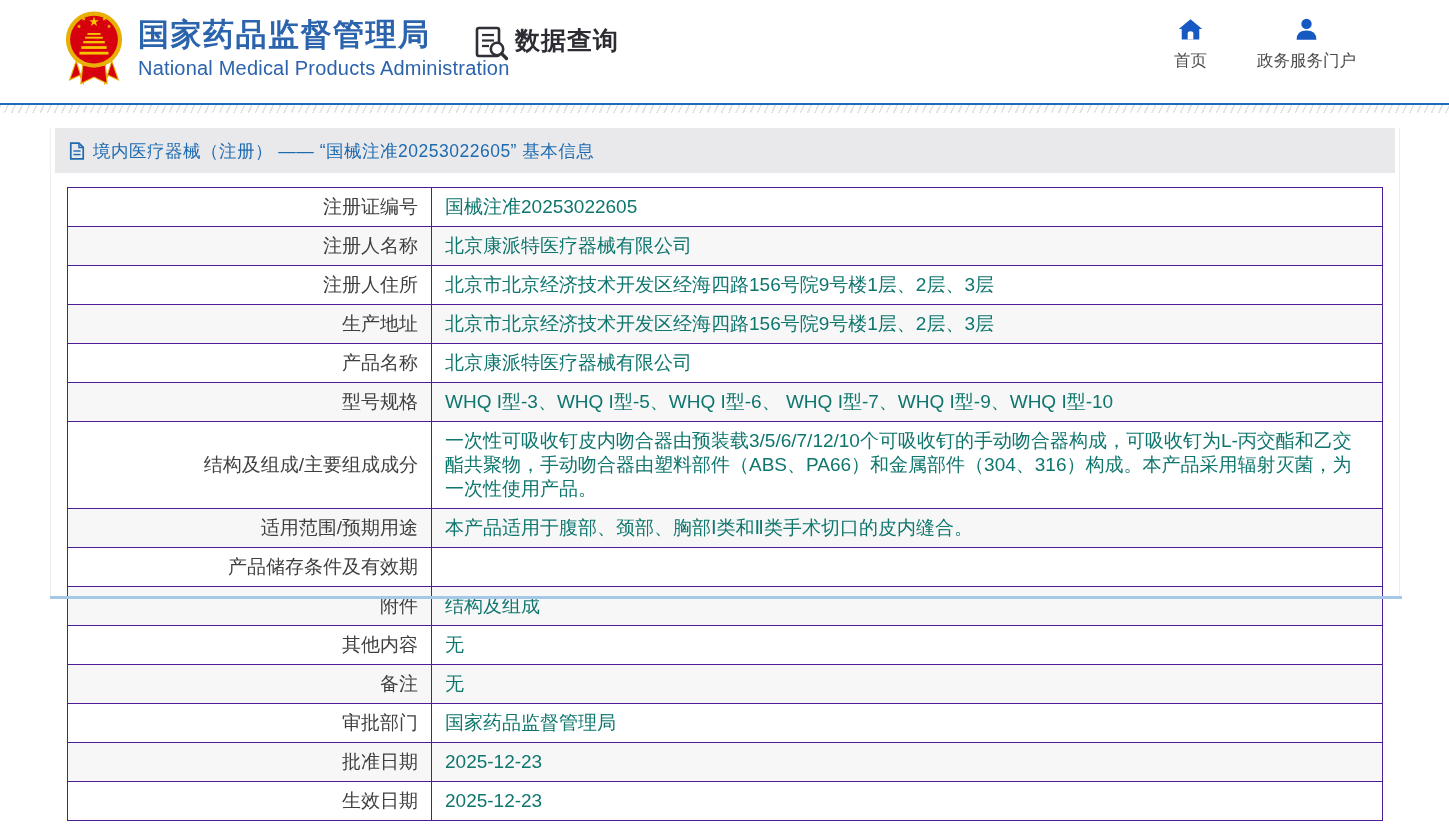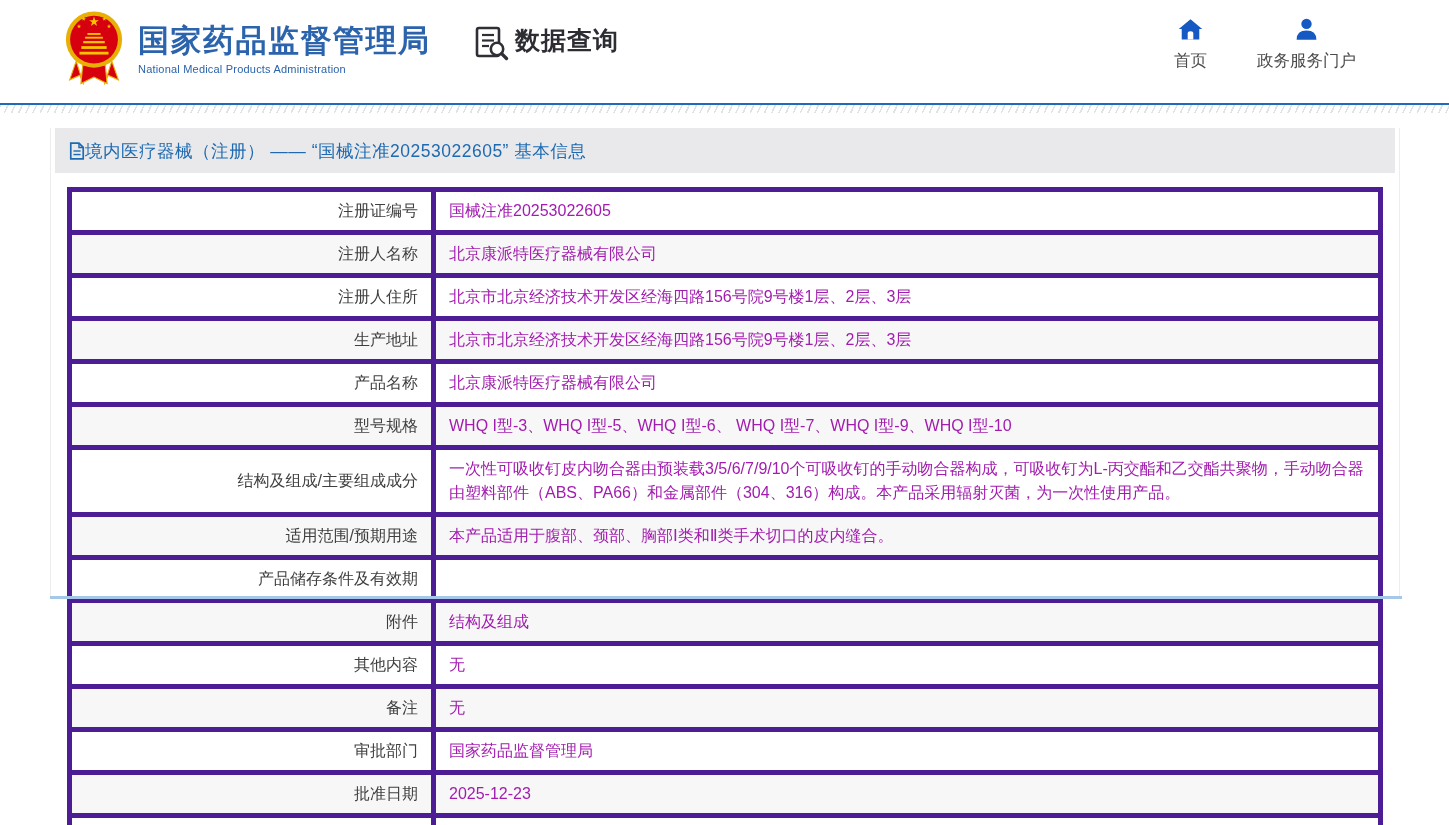--- a/index.html
+++ b/index.html
@@ -4,46 +4,46 @@
 <style>
   * { margin:0; padding:0; box-sizing:border-box; }
   html,body { width:1449px; height:825px; overflow:hidden; background:#fff;
     font-family:"Liberation Sans","DejaVu Sans",sans-serif; }
   .page { position:relative; width:1449px; height:599px; background:#fff; }
 
   
   .header { position:absolute; top:0; left:0; width:100%; height:103px; background:#fff; }
   .logo { position:absolute; left:64px; top:8px; display:flex; align-items:center; gap:14px; cursor:pointer; }
   .logo-text .cn { font-size:31px; font-weight:bold; color:#2b63ac; letter-spacing:1.5px; line-height:38px; }
-  .logo-text .en { font-size:11px; color:#2b63ac; margin-top:3px; letter-spacing:.2px; }
+  .logo-text .en { font-size:20px; color:#2b63ac; margin-top:3px; letter-spacing:.2px; }
   .data-query { position:absolute; left:472px; top:24px; display:flex; gap:5px; cursor:pointer; }
   .data-query .dq-label { font-size:25px; font-weight:600; color:#2c2c33; letter-spacing:1px; }
   .top-nav { position:absolute; top:16px; right:93px; display:flex; gap:50px; }
   .nav-item { display:flex; flex-direction:column; align-items:center; gap:7px;
     font-size:16.5px; color:#4a4a4a; cursor:pointer;font-family:Liberation Mono, monospace; }
 
   
   .sep-line { position:absolute; top:103px; left:0; width:100%; height:2px; background:#1e6bb8; }
   .sep-hatch { position:absolute; top:105px; left:0; width:100%; height:8px;
     background:repeating-linear-gradient(115deg,#dfe3e6 0,#dfe3e6 1.5px,#ffffff 1.5px,#ffffff 6.5px); }
 
   
   .container { position:absolute; top:128px; left:50px; width:1350px; bottom:0;
     border-left:1px solid #ededee; border-right:1px solid #ededee; background:#fff; }
   .title-bar { height:45px; margin:0 4px; background:#e9e9eb; display:flex; align-items:center;
-    padding-left:14px; gap:0; }
+    padding-left:14px; gap:8px; }
   .title-bar .page-title { font-size:17.5px; color:#1e6ab0; font-weight:500; letter-spacing:.5px; }
   .content { margin:0 4px; padding:14px 12px 0 12px; }
 
   
   table.info { width:100%; border-collapse:collapse; border:1px solid #c6c6c6; table-layout:fixed; }
-  table.info td { border:5px solid #4c1d95; font-size:16px; padding:7px 13px; line-height:24px;
+  table.info td { border:1px solid #4c1d95; font-size:19px; padding:7px 13px; line-height:24px;
     word-break:break-all; }
   table.info td.label { width:364px; text-align:right; color:#3f3f3f; }
-  table.info td.value { color:#a21caf; }
+  table.info td.value { color:#0f766e; }
   table.info tr:nth-child(even) { background:#f7f7f7; }
 
   .bottom-line { position:absolute; left:50px; bottom:0; width:1352px; height:3px; background:#a6c8e8; }
 
   .icon { flex:none; display:inline-flex; }
 </style>
 </head>
 <body>
 
 <div class="page">
@@ -161,21 +161,21 @@
             <tr>
     <td class="label">产品名称</td>
     <td class="value">北京康派特医疗器械有限公司</td>
   </tr>
             <tr>
     <td class="label">型号规格</td>
     <td class="value">WHQ I型-3、WHQ I型-5、WHQ I型-6、 WHQ I型-7、WHQ I型-9、WHQ I型-10</td>
   </tr>
             <tr>
     <td class="label">结构及组成/主要组成成分</td>
-    <td class="value">一次性可吸收钉皮内吻合器由预装载3/5/6/7/9/10个可吸收钉的手动吻合器构成，可吸收钉为L-丙交酯和乙交酯共聚物，手动吻合器由塑料部件（ABS、PA66）和金属部件（304、316）构成。本产品采用辐射灭菌，为一次性使用产品。</td>
+    <td class="value">一次性可吸收钉皮内吻合器由预装载3/5/6/7/12/10个可吸收钉的手动吻合器构成，可吸收钉为L-丙交酯和乙交酯共聚物，手动吻合器由塑料部件（ABS、PA66）和金属部件（304、316）构成。本产品采用辐射灭菌，为一次性使用产品。</td>
   </tr>
             <tr>
     <td class="label">适用范围/预期用途</td>
     <td class="value">本产品适用于腹部、颈部、胸部Ⅰ类和Ⅱ类手术切口的皮内缝合。</td>
   </tr>
             <tr>
     <td class="label">产品储存条件及有效期</td>
     <td class="value"></td>
   </tr>
             <tr>

